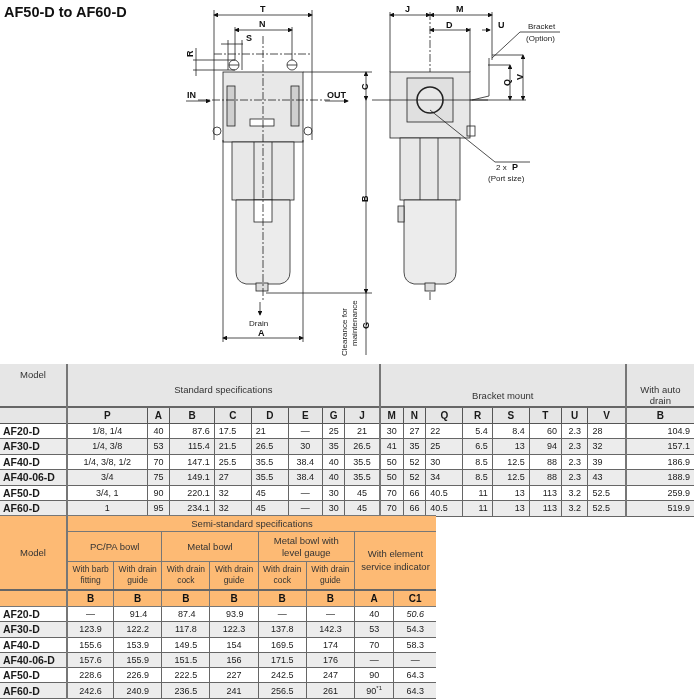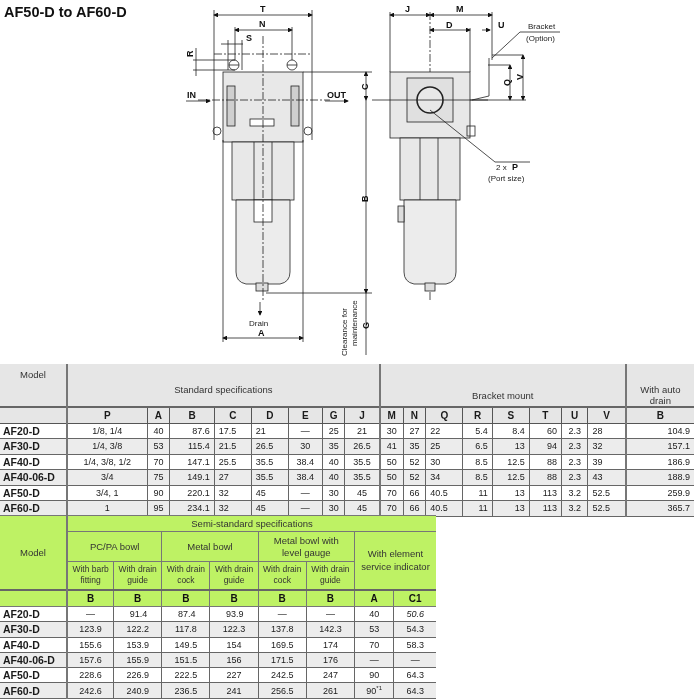--- a/index.html
+++ b/index.html
@@ -24,21 +24,21 @@
   #std .model-h { width: 67px; border-right: 2px solid #777; border-bottom: none; }
   #std td { height: 15.5px; border: 1px solid #666; font-size: 9px; }
   #std td.m { text-align: left; font-weight: bold; font-size: 10.5px; padding-left: 3px; border-left: none; border-right: 2px solid #777; }
   #std tr.shade td { background: #ececec; }
   #std tr.white td { background: #fff; }
   #std td.r { text-align: right; padding-right: 4px; }
   #std td.l { text-align: left; padding-left: 4px; }
 
   
   #semi { left: 0; top: 515px; width: 436px; }
-  #semi th { background: #bef264; color: #333; font-weight: normal; font-size: 9.5px; border: 1px solid #777; }
+  #semi th { background: #fdba74; color: #333; font-weight: normal; font-size: 9.5px; border: 1px solid #777; }
   #semi .model-h { width: 67px; border-right: 2px solid #777; border-left: none; }
   #semi .row1 th { height: 16px; }
   #semi .row2 th { height: 30px; line-height: 12px; }
   #semi .row3 th { height: 28px; font-size: 8.5px; line-height: 11px; }
   #semi .row4 th { height: 17px; font-weight: bold; font-size: 10px; color: #111; border-top: 2px solid #666; }
   #semi td { height: 15.3px; border: 1px solid #666; font-size: 9px; }
   #semi td.m { text-align: left; font-weight: bold; font-size: 10.5px; padding-left: 3px; border-left: none; border-right: 2px solid #777; }
   #semi tr.shade td { background: #ececec; }
   #semi tr.white td { background: #fff; }
   #semi td.r { text-align: right; padding-right: 14px; }
@@ -325,21 +325,21 @@
         <td>30</td>
         <td style="border-right: 2px solid rgb(119, 119, 119);">45</td>
         <td>70</td>
         <td>66</td>
         <td class="l">40.5</td>
         <td class="r">11</td>
         <td class="r">13</td>
         <td class="r">113</td>
         <td>3.2</td>
         <td class="l" style="border-right: 2px solid rgb(119, 119, 119);">52.5</td>
-        <td class="r" style="border-right: none;">365.7</td>
+        <td class="r" style="border-right: none;">519.9</td>
       </tr>
     </tbody>
 </table>
 
 <table id="semi">
   <thead>
     <tr class="row1">
       <th class="model-h" rowspan="3">Model</th>
       <th colspan="8" style="border-right:none;">Semi-standard specifications</th>
     </tr>

